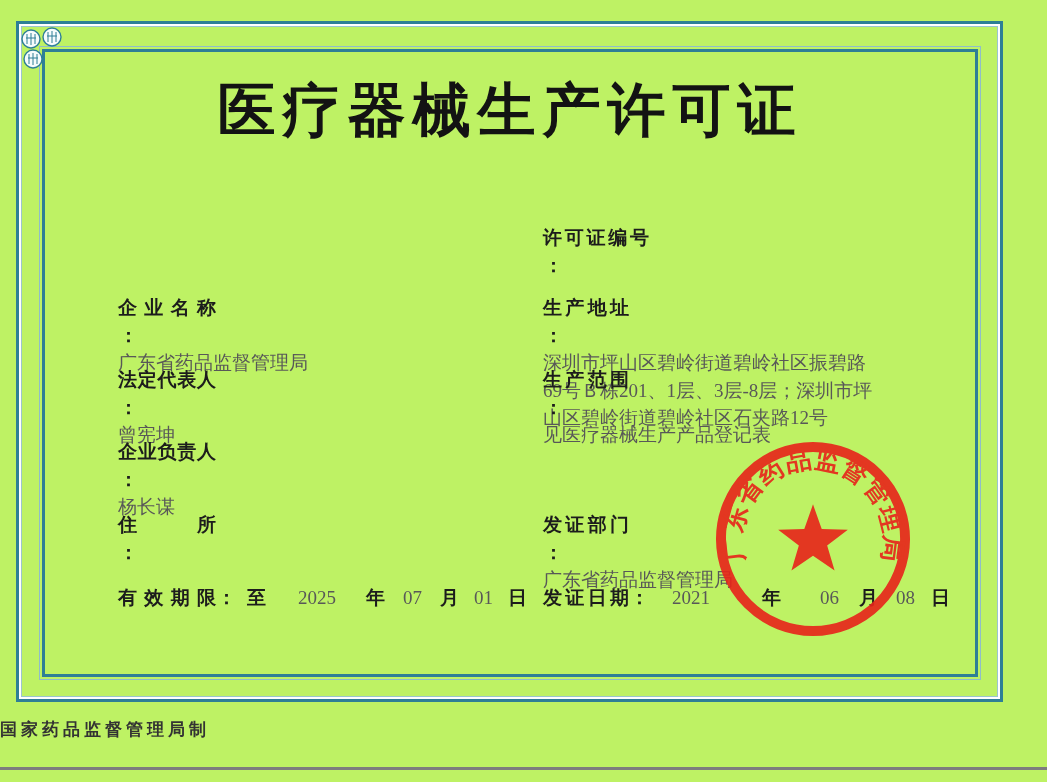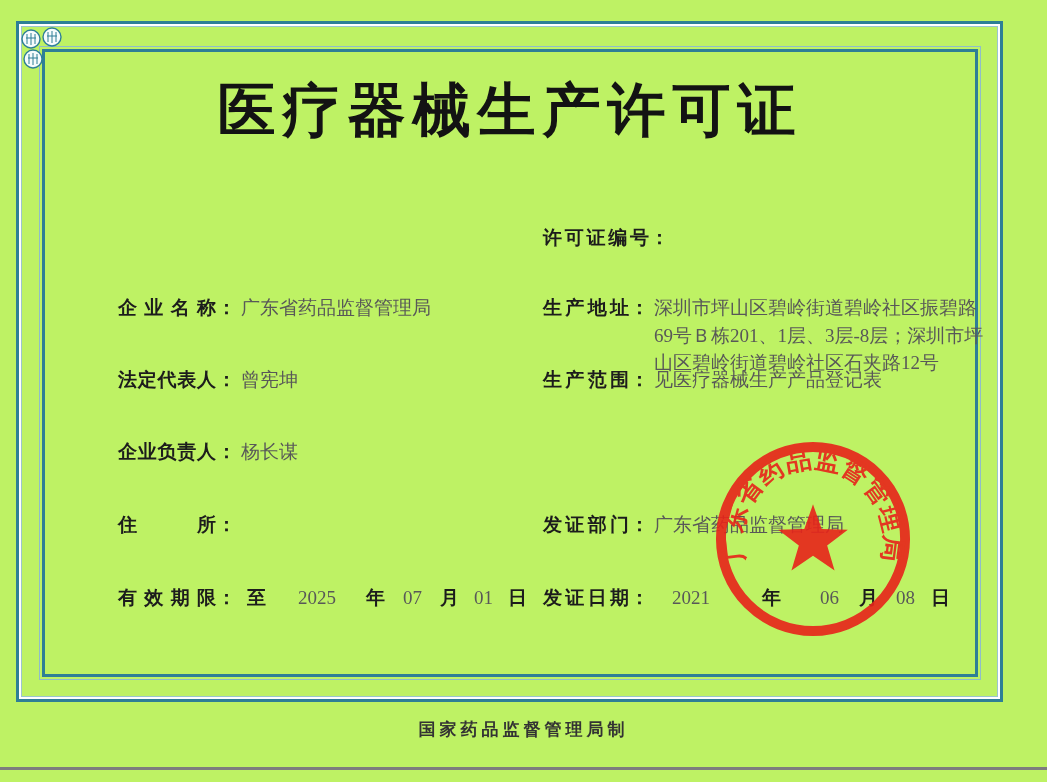--- a/index.html
+++ b/index.html
@@ -15,39 +15,39 @@
 
   
   .emblems { position: absolute; left: 13px; top: 25px; }
 
   
   .cert-title { position: absolute; left: 42px; top: 72px; width: 936px; text-align: center;
     font-size: 58px; font-weight: 700; color: #131313; letter-spacing: 7px;
     font-family: "Liberation Sans", "DejaVu Sans", sans-serif; }
 
   
-  .field { position: absolute; display: flex; align-items: flex-start; }
+  .field { position: absolute; display: flex; align-items: flex-start; flex-direction: column; }
   .lbl { display: inline-block; font-weight: 700; font-size: 19px; color: #1c1c1c;
     text-align: justify; text-align-last: justify; line-height: 1.45; white-space: nowrap; }
   .lbl-l { width: 98px; }
   .lbl-r { width: 86px; }
   .lbl-lic { width: 106px; }
   .colon { font-weight: 700; font-size: 19px; color: #1c1c1c; margin: 0 5px 0 1px; line-height: 1.45; }
   .val { font-family: "Liberation Serif", "DejaVu Serif", serif; font-size: 19px;
     color: #585858; line-height: 1.45; }
   .val-wide { width: 334px; }
   .val-res { width: 302px; }
 
   
   .date-row { position: absolute; display: flex; align-items: baseline; white-space: nowrap; }
   .d-lbl { font-weight: 700; font-size: 19px; color: #1c1c1c; }
   .d-num { font-family: "Liberation Serif", "DejaVu Serif", serif; font-size: 19px; color: #585858; }
 
   
-  .footer-text { position: absolute; left: 0; top: 718px; width: 1047px; text-align: center;
+  .footer-text { position: absolute; left: 0; top: 718px; width: 1047px; text-align: left;
     font-size: 17px; font-weight: 600; color: #333; letter-spacing: 4px; }
   .bottom-line { position: absolute; left: 0; top: 767px; width: 1047px; height: 3px; background: #7d7d7d; }
 
   .seal { position: absolute; left: 714px; top: 440px; width: 198px; height: 198px; opacity: .9; }
 </style>
 </head>
 <body>
 
 <div class="page">
 

